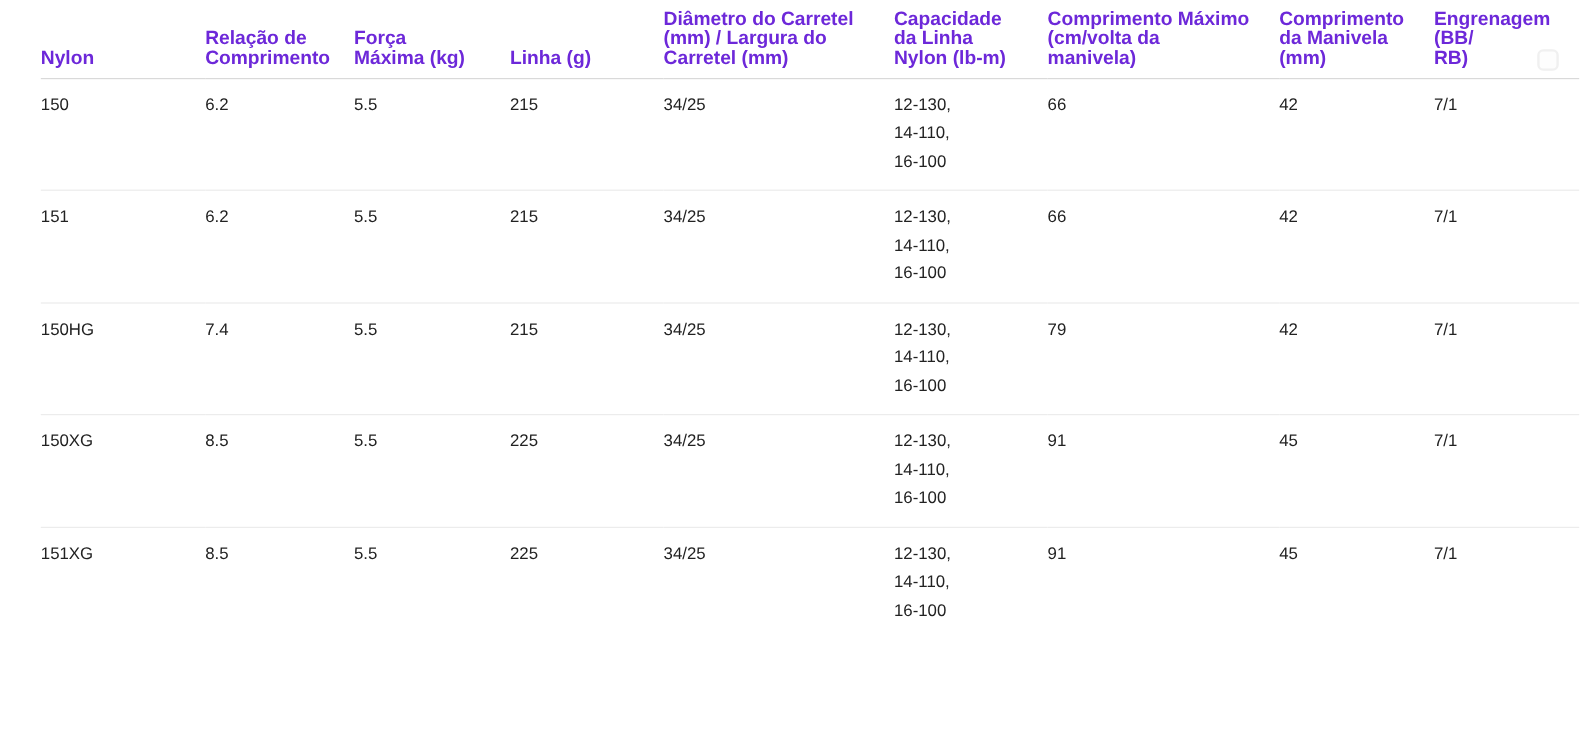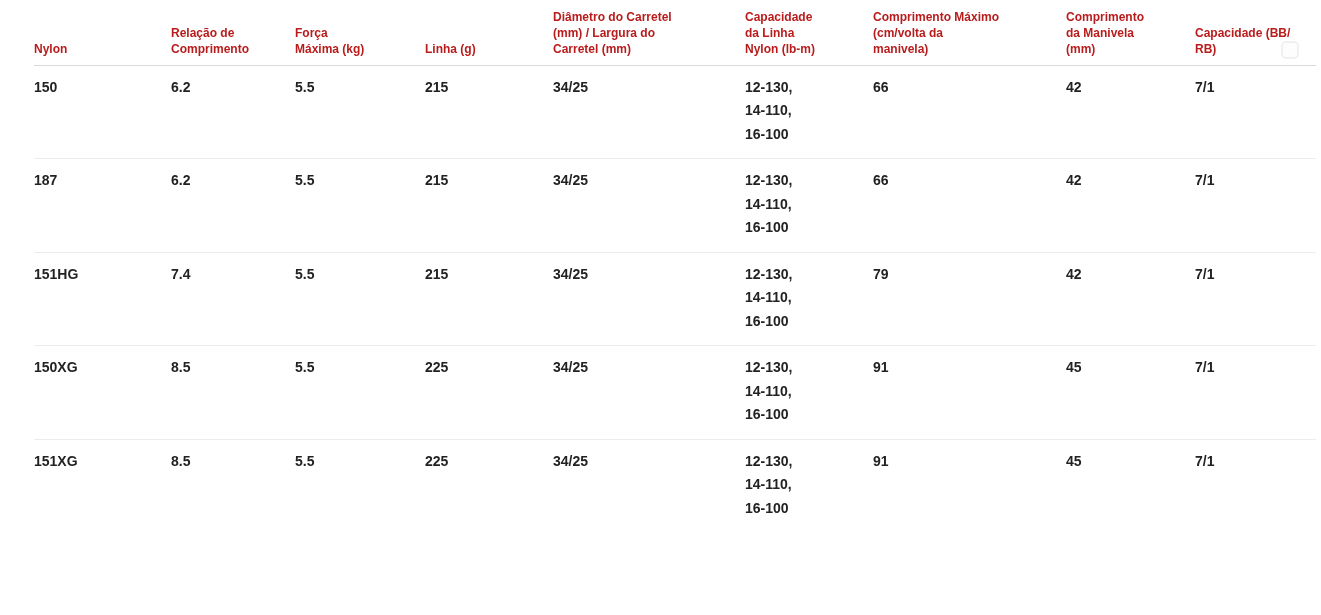--- a/index.html
+++ b/index.html
@@ -17,34 +17,34 @@
     -webkit-font-smoothing: antialiased;
   }
   table.spec-table {
     border-collapse: collapse;
     table-layout: fixed;
     width: 1282px;
     margin-left: 34px;
   }
   thead tr { height: 65px; }
   th {
-    font-size: 12px;
+    font-size: 16px;
     font-weight: 700;
     line-height: 16px;
     text-align: left;
     vertical-align: bottom;
     padding: 0 10px 8px 0;
     white-space: pre-line;
     border-bottom: 1px solid #d9d9d9;
-    color: #b91c1c;
+    color: #6d28d9;
   }
   tbody tr { height: 93px; }
   td {
     font-size: 14px;
-    font-weight: 700;
+    font-weight: 400;
     line-height: 23.5px;
     text-align: left;
     vertical-align: top;
     padding: 10px 10px 12px 0;
     white-space: pre-line;
     border-bottom: 1px solid #ececec;
     color: #222222;
   }
   tbody tr:last-child td { border-bottom: none; }
   .ghost-square {
@@ -86,53 +86,53 @@
 Carretel (mm)</th>
       <th>Capacidade
 da Linha
 Nylon (lb-m)</th>
       <th>Comprimento Máximo
 (cm/volta da
 manivela)</th>
       <th>Comprimento
 da Manivela
 (mm)</th>
-      <th>Capacidade (BB/
+      <th>Engrenagem (BB/
 RB)</th>
     </tr>
   </thead>
   <tbody>
     <tr>
       <td>150</td>
       <td>6.2</td>
       <td>5.5</td>
       <td>215</td>
       <td>34/25</td>
       <td>12-130,
 14-110,
 16-100</td>
       <td>66</td>
       <td>42</td>
       <td>7/1</td>
     </tr>
     <tr>
-      <td>187</td>
+      <td>151</td>
       <td>6.2</td>
       <td>5.5</td>
       <td>215</td>
       <td>34/25</td>
       <td>12-130,
 14-110,
 16-100</td>
       <td>66</td>
       <td>42</td>
       <td>7/1</td>
     </tr>
     <tr>
-      <td>151HG</td>
+      <td>150HG</td>
       <td>7.4</td>
       <td>5.5</td>
       <td>215</td>
       <td>34/25</td>
       <td>12-130,
 14-110,
 16-100</td>
       <td>79</td>
       <td>42</td>
       <td>7/1</td>

